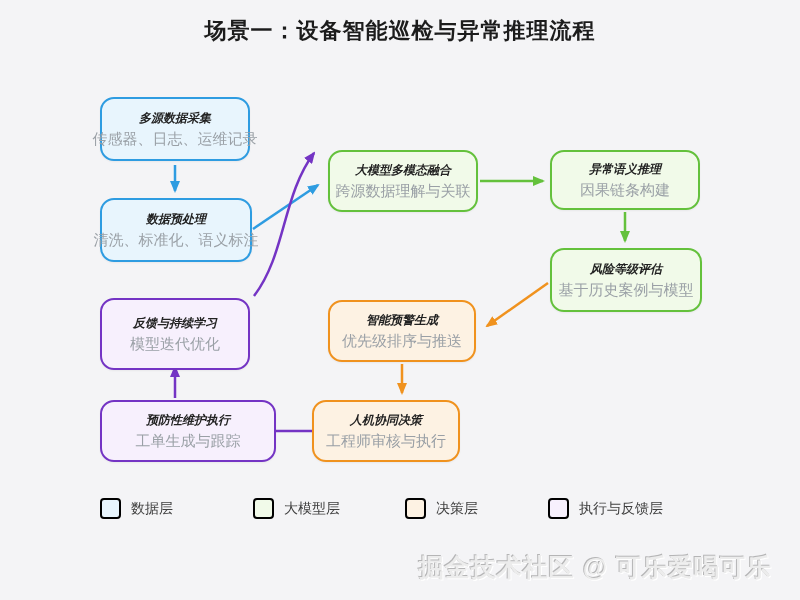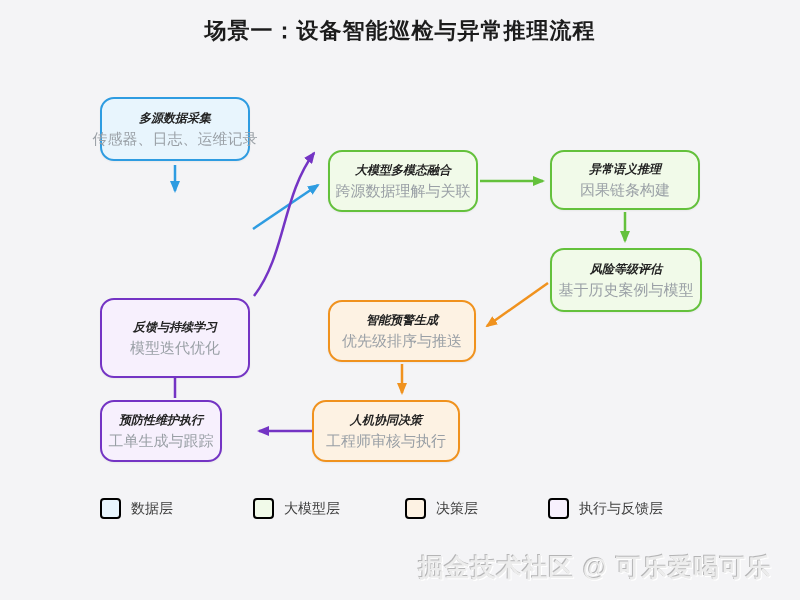--- a/index.html
+++ b/index.html
@@ -84,20 +84,24 @@
     <path class="edge feedback" d="M326,431 L259,431" marker-end="url(#arr-feedback)"></path>
     <path class="edge feedback" d="M175,398 L175,367" marker-end="url(#arr-feedback)"></path>
     <path class="edge feedback" d="M254,296 C286,254 282,196 314,153" marker-end="url(#arr-feedback)"></path>
   </svg>
 
   <div class="node layer-data" style="left:100px; top:97px; width:150px; height:64px">
     <span class="node-title">多源数据采集</span>
     <span class="node-sub">传感器、日志、运维记录</span>
   </div>
 
+  <div class="node layer-data" style="left:100px; top:198px; width:152px; height:64px">
+    <span class="node-title">数据预处理</span>
+    <span class="node-sub">清洗、标准化、语义标注</span>
+  </div>
 
   <div class="node layer-model" style="left:328px; top:150px; width:150px; height:62px">
     <span class="node-title">大模型多模态融合</span>
     <span class="node-sub">跨源数据理解与关联</span>
   </div>
 
   <div class="node layer-model" style="left:550px; top:150px; width:150px; height:60px">
     <span class="node-title">异常语义推理</span>
     <span class="node-sub">因果链条构建</span>
   </div>
@@ -110,26 +114,26 @@
   <div class="node layer-decision" style="left:328px; top:300px; width:148px; height:62px">
     <span class="node-title">智能预警生成</span>
     <span class="node-sub">优先级排序与推送</span>
   </div>
 
   <div class="node layer-decision" style="left:312px; top:400px; width:148px; height:62px">
     <span class="node-title">人机协同决策</span>
     <span class="node-sub">工程师审核与执行</span>
   </div>
 
-  <div class="node layer-feedback" style="left:100px; top:400px; width:122px; height:62px">
+  <div class="node layer-feedback" style="left:100px; top:400px; width:176px; height:62px">
     <span class="node-title">预防性维护执行</span>
     <span class="node-sub">工单生成与跟踪</span>
   </div>
 
-  <div class="node layer-feedback" style="left:100px; top:298px; width:150px; height:80px">
+  <div class="node layer-feedback" style="left:100px; top:298px; width:150px; height:72px">
     <span class="node-title">反馈与持续学习</span>
     <span class="node-sub">模型迭代优化</span>
   </div>
 
   <div class="legend-item" style="left:100px">
     <span class="swatch layer-data"></span>
     <span class="legend-label">数据层</span>
   </div>
   <div class="legend-item" style="left:253px">
     <span class="swatch layer-model"></span>

